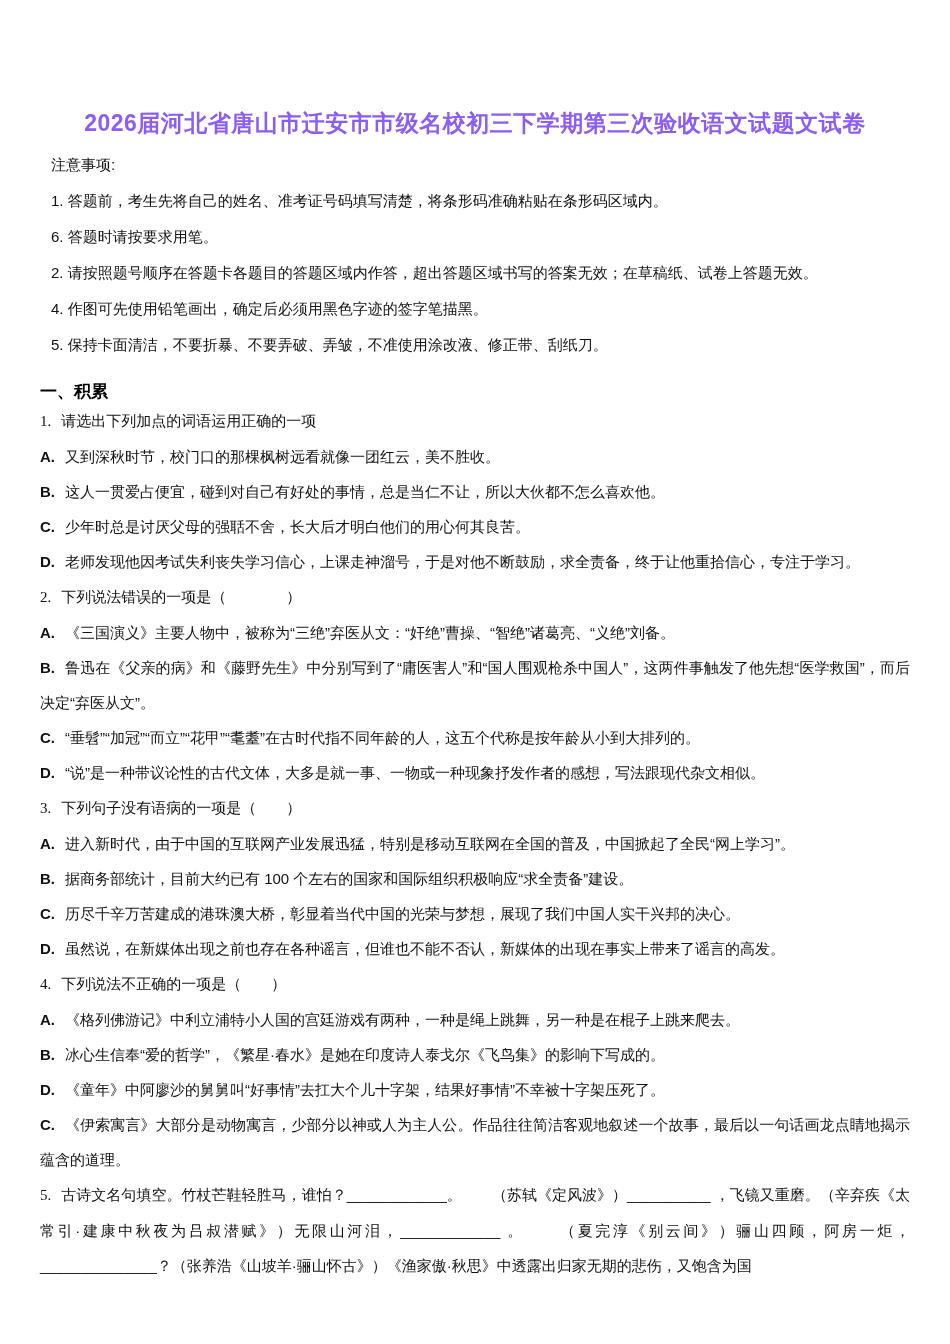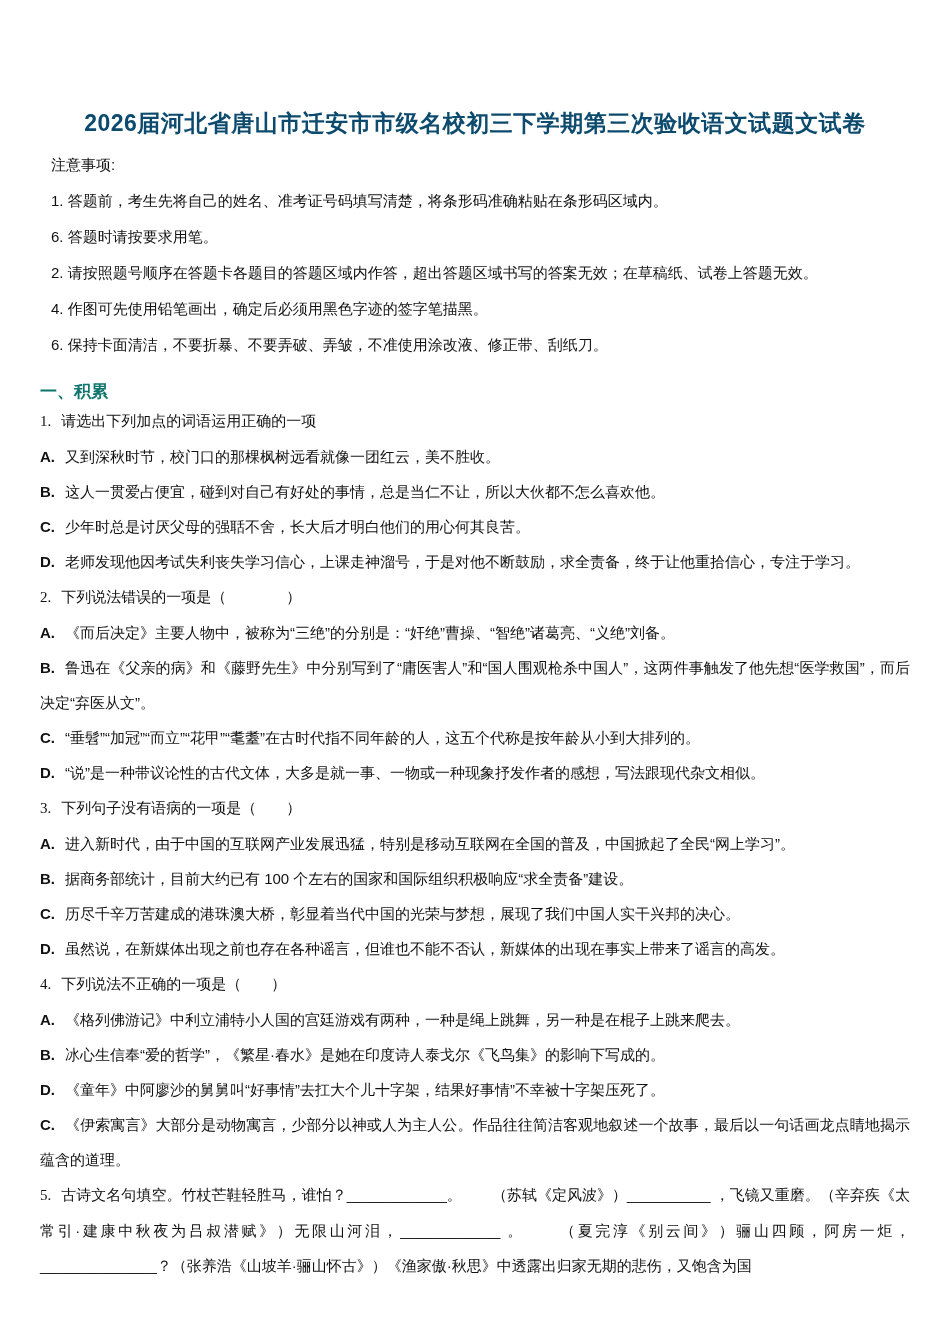--- a/index.html
+++ b/index.html
@@ -20,37 +20,37 @@
     padding: 108px 40px 0 40px;
     overflow: hidden;
     background: #ffffff;
   }
   .title {
     margin: 0 0 14px 0;
     font-size: 23px;
     line-height: 30px;
     font-weight: bold;
     text-align: center;
-    color: #0c4a6e;
+    color: #8b5cf6;
     letter-spacing: 0.5px;
   }
   .notice-heading,
   .notice-item {
     margin: 11px;
     font-size: 15px;
     line-height: 25px;
     font-weight: 500;
     text-align: justify;
   }
   .section-heading {
     margin: 24px 0 0 0;
     font-size: 17px;
     line-height: 22px;
     font-weight: bold;
-    color: #0f766e;
+    color: #000000;
   }
   .qa-body {
     font-size: 15px;
     line-height: 35px;
     font-weight: 500;
   }
   .stem, .option {
     margin: 0;
     text-align: justify;
   }
@@ -70,35 +70,35 @@
 <div class="page">
 
   <h1 class="title">2026届河北省唐山市迁安市市级名校初三下学期第三次验收语文试题文试卷</h1>
 
   <div class="notice">
     <p class="notice-heading">注意事项:</p>
     <p class="notice-item">1. 答题前，考生先将自己的姓名、准考证号码填写清楚，将条形码准确粘贴在条形码区域内。</p>
     <p class="notice-item">6. 答题时请按要求用笔。</p>
     <p class="notice-item">2. 请按照题号顺序在答题卡各题目的答题区域内作答，超出答题区域书写的答案无效；在草稿纸、试卷上答题无效。</p>
     <p class="notice-item">4. 作图可先使用铅笔画出，确定后必须用黑色字迹的签字笔描黑。</p>
-    <p class="notice-item">6. 保持卡面清洁，不要折暴、不要弄破、弄皱，不准使用涂改液、修正带、刮纸刀。</p>
+    <p class="notice-item">5. 保持卡面清洁，不要折暴、不要弄破、弄皱，不准使用涂改液、修正带、刮纸刀。</p>
   </div>
 
   <h2 class="section-heading">一、积累</h2>
 
   <div class="qa-body">
 
     <p class="stem"><span class="qnum">1.</span><span>请选出下列加点的词语运用正确的一项</span></p>
     <p class="option"><span class="opt-label">A.</span><span>又到深秋时节，校门口的那棵枫树远看就像一团红云，美不胜收。</span></p>
     <p class="option"><span class="opt-label">B.</span><span>这人一贯爱占便宜，碰到对自己有好处的事情，总是当仁不让，所以大伙都不怎么喜欢他。</span></p>
     <p class="option"><span class="opt-label">C.</span><span>少年时总是讨厌父母的强聒不舍，长大后才明白他们的用心何其良苦。</span></p>
     <p class="option"><span class="opt-label">D.</span><span>老师发现他因考试失利丧失学习信心，上课走神溜号，于是对他不断鼓励，求全责备，终于让他重拾信心，专注于学习。</span></p>
 
     <p class="stem"><span class="qnum">2.</span><span>下列说法错误的一项是（　　　　）</span></p>
-    <p class="option"><span class="opt-label">A.</span><span>《而后决定》主要人物中，被称为“三绝”的分别是：“奸绝”曹操、“智绝”诸葛亮、“义绝”刘备。</span></p>
+    <p class="option"><span class="opt-label">A.</span><span>《三国演义》主要人物中，被称为“三绝”弃医从文：“奸绝”曹操、“智绝”诸葛亮、“义绝”刘备。</span></p>
     <p class="option"><span class="opt-label">B.</span><span>鲁迅在《父亲的病》和《藤野先生》中分别写到了“庸医害人”和“国人围观枪杀中国人”，这两件事触发了他先想“医学救国”，而后决定“弃医从文”。</span></p>
     <p class="option"><span class="opt-label">C.</span><span>“垂髫”“加冠”“而立”“花甲”“耄耋”在古时代指不同年龄的人，这五个代称是按年龄从小到大排列的。</span></p>
     <p class="option"><span class="opt-label">D.</span><span>“说”是一种带议论性的古代文体，大多是就一事、一物或一种现象抒发作者的感想，写法跟现代杂文相似。</span></p>
 
     <p class="stem"><span class="qnum">3.</span><span>下列句子没有语病的一项是（　　）</span></p>
     <p class="option"><span class="opt-label">A.</span><span>进入新时代，由于中国的互联网产业发展迅猛，特别是移动互联网在全国的普及，中国掀起了全民“网上学习”。</span></p>
     <p class="option"><span class="opt-label">B.</span><span>据商务部统计，目前大约已有 100 个左右的国家和国际组织积极响应“求全责备”建设。</span></p>
     <p class="option"><span class="opt-label">C.</span><span>历尽千辛万苦建成的港珠澳大桥，彰显着当代中国的光荣与梦想，展现了我们中国人实干兴邦的决心。</span></p>
     <p class="option"><span class="opt-label">D.</span><span>虽然说，在新媒体出现之前也存在各种谣言，但谁也不能不否认，新媒体的出现在事实上带来了谣言的高发。</span></p>
 

